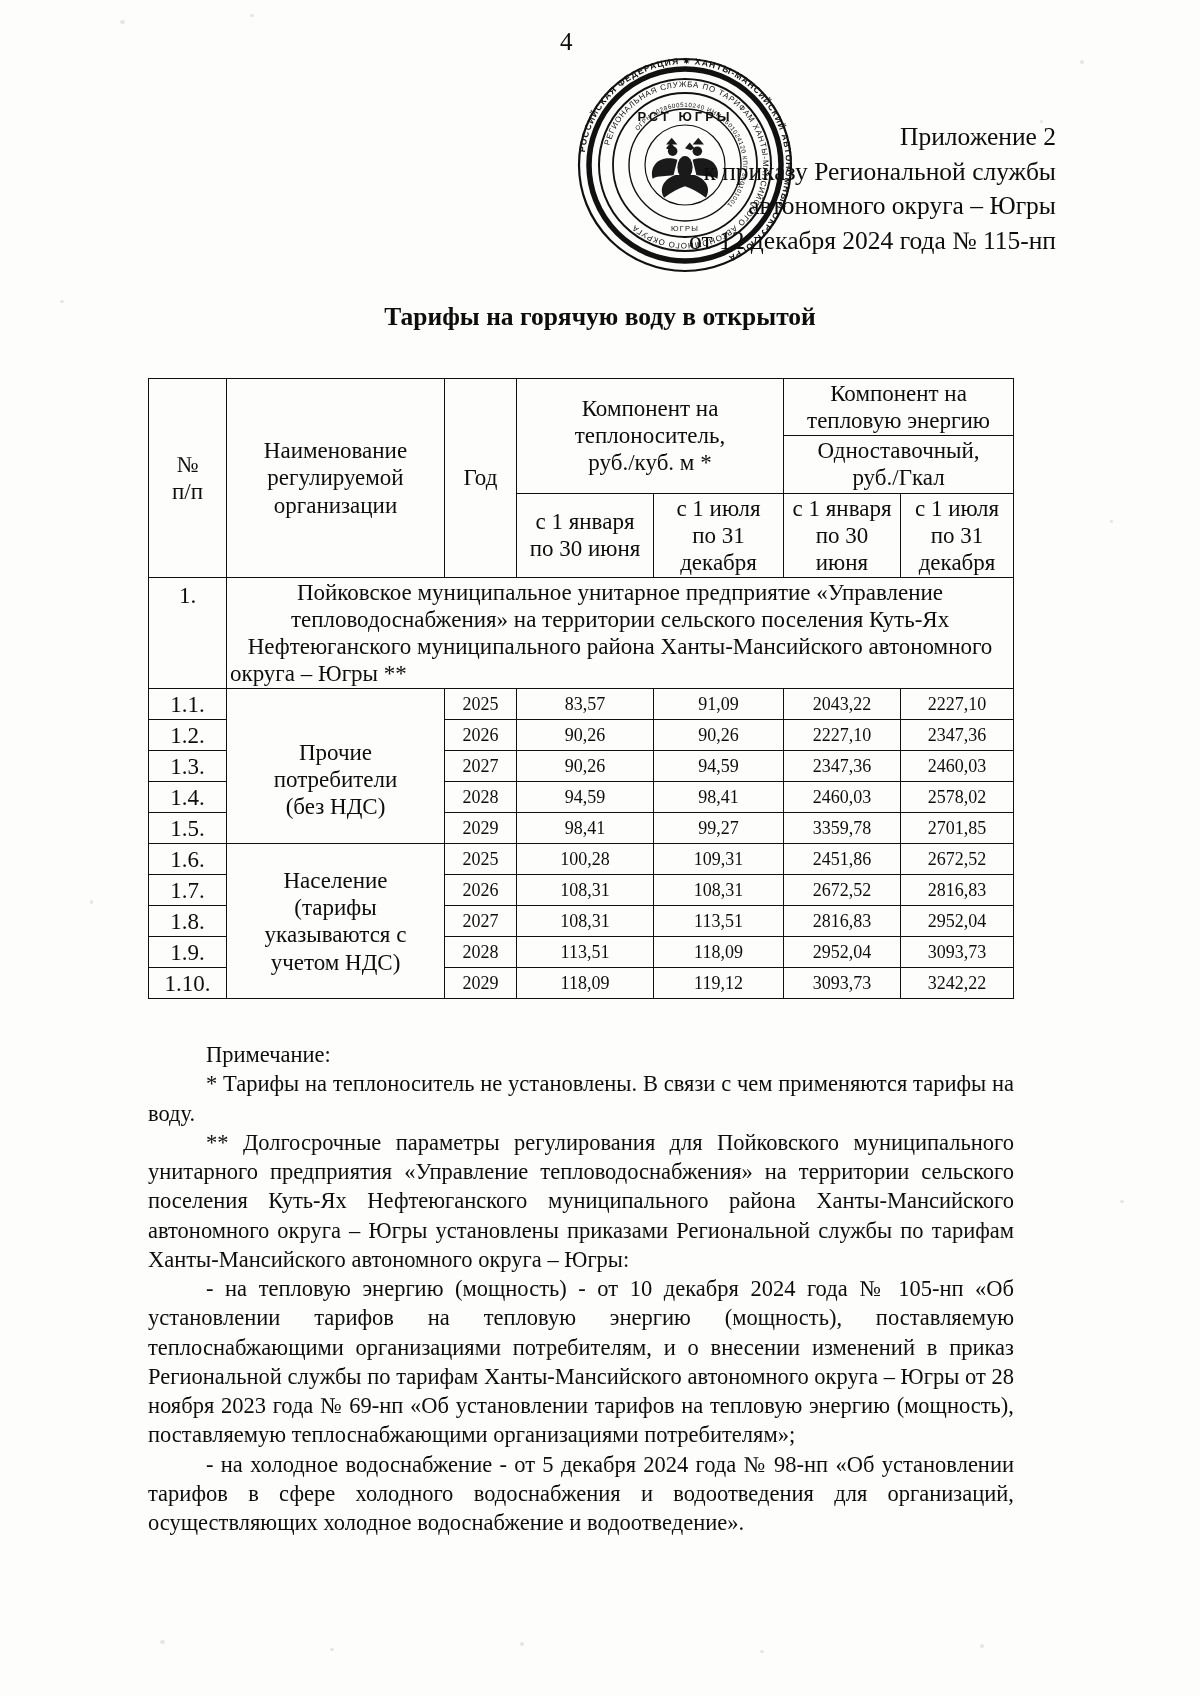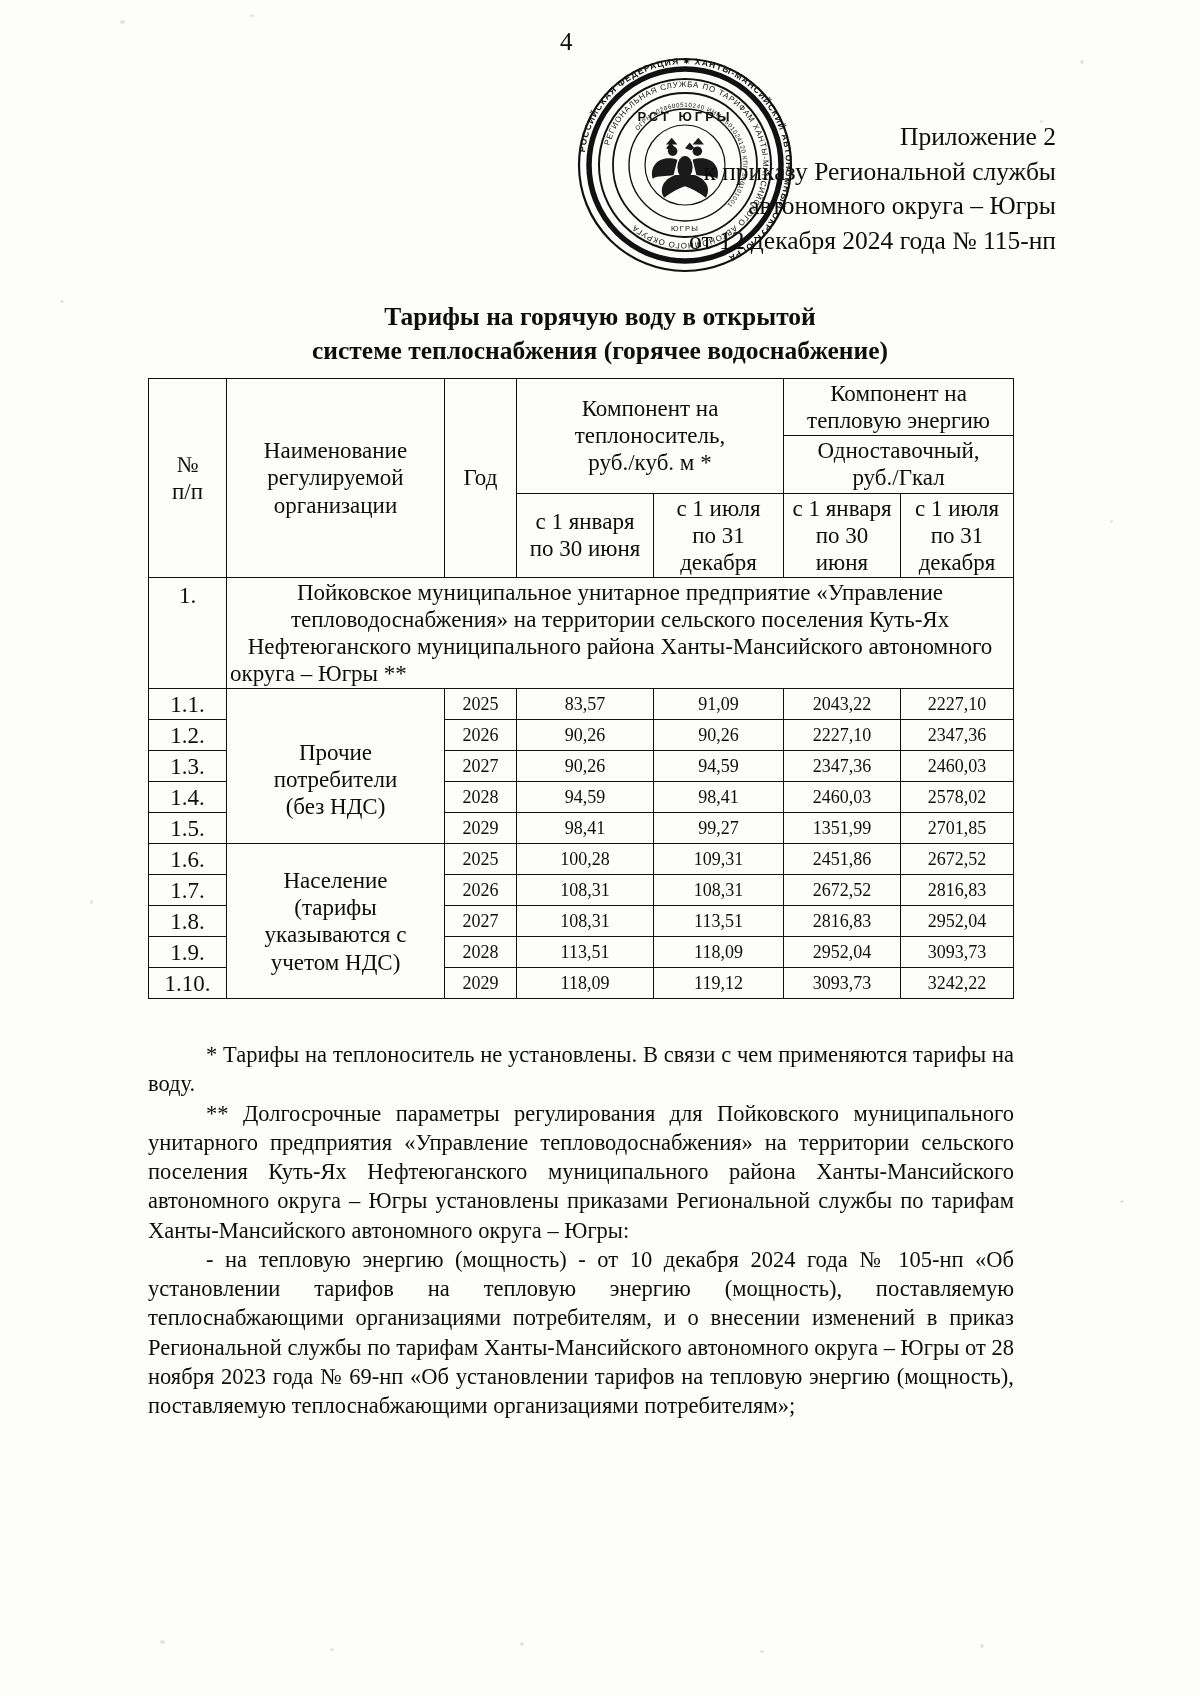--- a/index.html
+++ b/index.html
@@ -196,21 +196,20 @@
 
   <div class="header-block">
     <div>Приложение 2</div>
     <div>к приказу Региональной службы</div>
     <div>автономного округа – Югры</div>
     <div>от 12 декабря 2024 года № 115-нп</div>
   </div>
 
   <div class="doc-title">
     <div>Тарифы на горячую воду в открытой</div>
-    <div>системе теплоснабжения (горячее водоснабжение)</div>
   </div>
 
   <table class="tariff">
     <colgroup>
       <col class="col-no">
         <col class="col-name">
         <col class="col-year">
       <col class="col-c1">
         <col class="col-c2">
         <col class="col-c3">
@@ -308,21 +307,21 @@
         <td class="num-cell">94,59</td>
         <td class="num-cell">98,41</td>
         <td class="num-cell">2460,03</td>
         <td class="num-cell">2578,02</td>
       </tr>
       <tr class="row-h">
         <td>1.5.</td>
         <td class="num-cell">2029</td>
         <td class="num-cell">98,41</td>
         <td class="num-cell">99,27</td>
-        <td class="num-cell">1351,99</td>
+        <td class="num-cell">3359,78</td>
         <td class="num-cell">2701,85</td>
       </tr>
 
       <tr class="row-h">
         <td>1.6.</td>
         <td rowspan="5" class="name-cell">
           <div>Население</div>
           <div>(тарифы</div>
           <div>указываются с</div>
           <div>учетом НДС)</div>
@@ -362,18 +361,20 @@
         <td class="num-cell">2029</td>
         <td class="num-cell">118,09</td>
         <td class="num-cell">119,12</td>
         <td class="num-cell">3093,73</td>
         <td class="num-cell">3242,22</td>
       </tr>
     </tbody>
   </table>
 
   <div class="notes">
+    <p class="indent" style="text-align:left;">Примечание:</p>
     <p class="indent lastleft">* Тарифы на теплоноситель не установлены. В связи с чем применяются тарифы на воду.</p>
     <p class="indent just" style="text-align-last:left;">** Долгосрочные параметры регулирования для Пойковского муниципального унитарного предприятия «Управление тепловодоснабжения» на территории сельского поселения Куть-Ях Нефтеюганского муниципального района Ханты-Мансийского автономного округа – Югры установлены приказами Региональной службы по тарифам Ханты-Мансийского автономного округа – Югры:</p>
     <p class="indent lastleft">- на тепловую энергию (мощность) - от 10 декабря 2024 года № 105-нп «Об установлении тарифов на тепловую энергию (мощность), поставляемую теплоснабжающими организациями потребителям, и о внесении изменений в приказ Региональной службы по тарифам Ханты-Мансийского автономного округа – Югры от 28 ноября 2023 года № 69-нп «Об установлении тарифов на тепловую энергию (мощность), поставляемую теплоснабжающими организациями потребителям»;</p>
+    <p class="indent lastleft">- на холодное водоснабжение - от 5 декабря 2024 года № 98-нп «Об установлении тарифов в сфере холодного водоснабжения и водоотведения для организаций, осуществляющих холодное водоснабжение и водоотведение».</p>
   </div>
 
 </div>
 
 </body></html>

